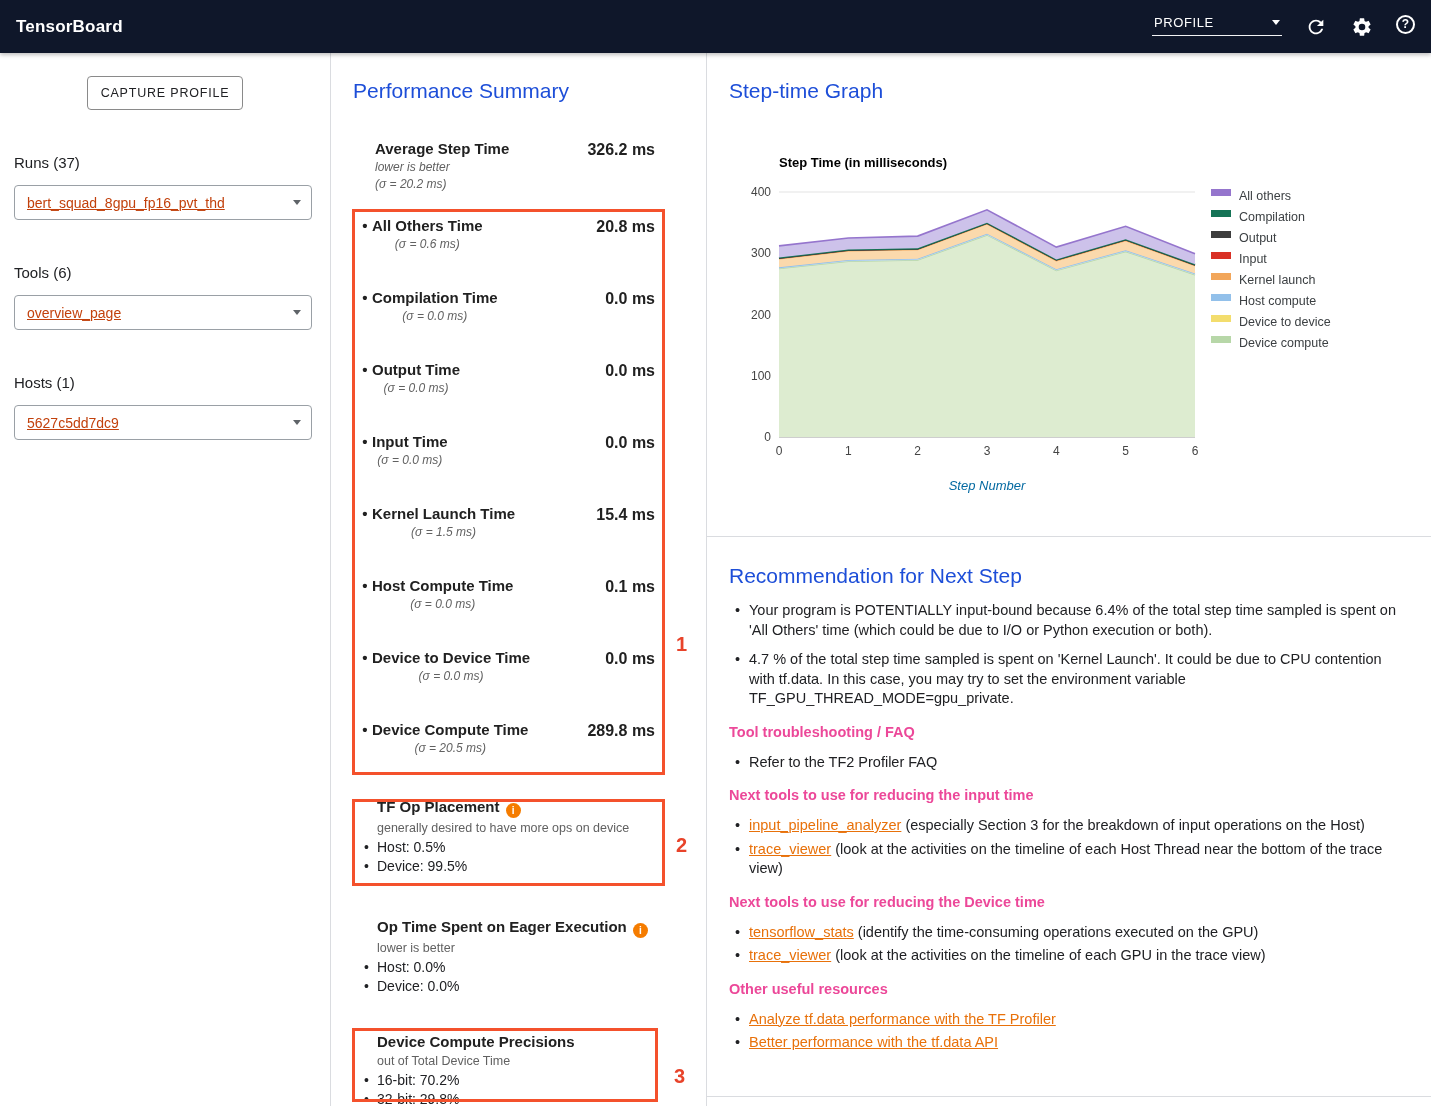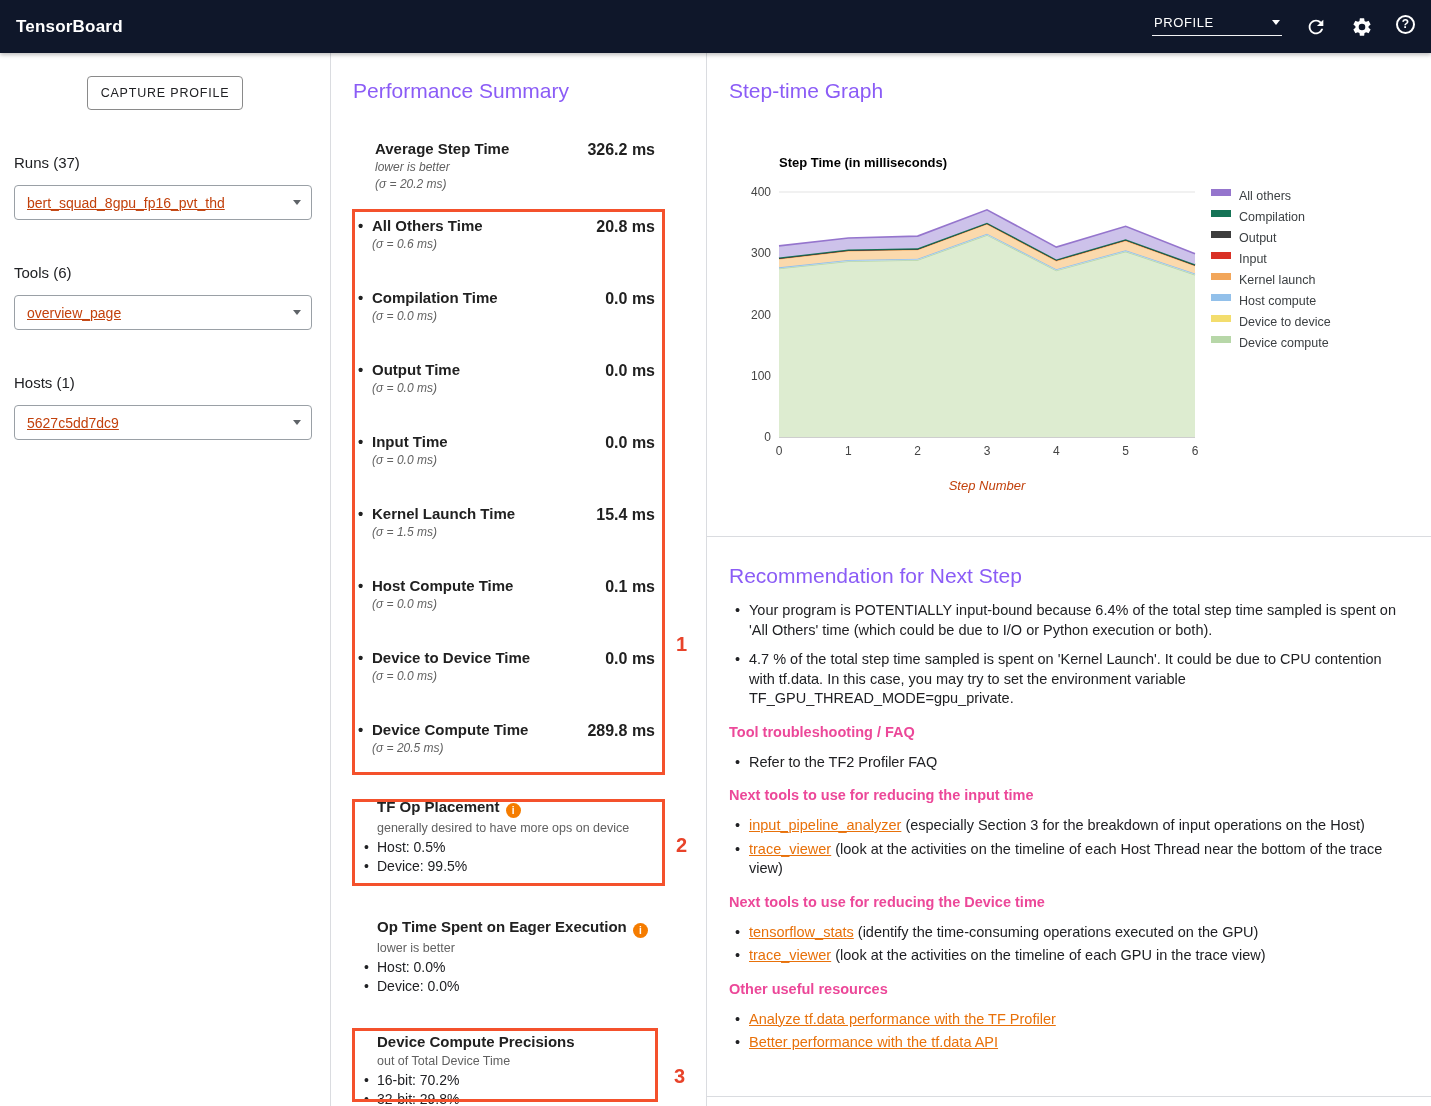--- a/index.html
+++ b/index.html
@@ -30,30 +30,30 @@
   .field-label { margin:44px 0 14px; font-size:15px; font-weight:500; color:#202124; }
   .select-box { width:298px; height:35px; border:1px solid #9aa0a6; border-radius:4px;
     display:flex; align-items:center; justify-content:space-between; padding:0 10px 0 12px; cursor:pointer; }
   .select-value { font-size:14px; color:#c2410c; white-space:nowrap; overflow:hidden;text-decoration:underline; }
   .caret-down-gray { width:0; height:0; border-left:4.5px solid transparent;
     border-right:4.5px solid transparent; border-top:5.5px solid #5f6368; }
 
   
   .summary-col { position:absolute; top:45px; left:330px; width:377px; bottom:0;
     border-left:1px solid #dadce0; border-right:1px solid #dadce0; padding-left:22px; overflow:hidden; }
-  .col-heading { font-size:21px; font-weight:500; color:#8b5cf6; }
+  .col-heading { font-size:21px; font-weight:500; color:#1d4ed8; }
   .summary-col .col-heading { margin-top:34px; }
 
   .avg-row { margin-top:36px; display:flex; justify-content:space-between; padding-left:22px; padding-right:51px; }
   .metric-name { font-size:15px; font-weight:bold; color:#212121; line-height:19px; }
   .metric-note { font-size:12px; font-style:italic; color:#616161; line-height:15px; margin-top:2px; margin-left:0; }
   .metric-value { font-size:16px; font-weight:bold; color:#212121; white-space:nowrap; padding-top:2px; }
 
   .metrics-list { margin-top:24px; }
-  .metric-row { display:flex; justify-content:space-between; padding-left:5px; padding-right:51px; margin-bottom:36px; }
+  .metric-row { display:flex; justify-content:space-between; padding-left:5px; padding-right:51px; margin-bottom:36px;text-align:center; }
   .metric-row .bullet { display:inline-block; width:14px; font-weight:bold; }
   .metric-row .metric-note { margin-left:14px; }
 
   .sub-block { padding-left:24px; }
   .sub-block-tf { margin-top:42px; }
   .sub-block-eager { margin-top:43px; }
   .sub-block-prec { margin-top:38px; }
   .sub-title { font-size:15px; font-weight:bold; color:#212121; }
   .info-icon { display:inline-flex; width:15px; height:15px; border-radius:50%; background:#f57c00;
     color:#fff; font-size:10px; font-weight:bold; align-items:center; justify-content:center;
@@ -78,21 +78,21 @@
   .graph-panel { position:relative; height:491px; }
   .graph-panel .col-heading { padding-top:34px; margin-left:22px; }
   .chart-title { position:absolute; left:72px; top:110px; font-size:13px; font-weight:bold; color:#000; }
   #step-chart { position:absolute; left:28px; top:139px; }
   #step-chart text { font-family:"Liberation Sans", sans-serif; font-size:12px; fill:#444; }
   .legend { position:absolute; left:504px; top:144px; }
   .legend-row { display:flex; align-items:flex-start; height:21px; }
   .legend-swatch { width:20px; height:7px; margin-right:8px; flex:none; }
   .legend-label { font-size:12.5px; color:#3c4043; white-space:nowrap; }
   .x-axis-label { position:absolute; left:72px; top:433px; width:416px; text-align:center;
-    font-size:13px; font-style:italic; color:#c2410c; }
+    font-size:13px; font-style:italic; color:#0369a1; }
 
   .recommend-panel { border-top:1px solid #dadce0; border-bottom:1px solid #dadce0; height:561px;
     padding:0 28px 0 22px; overflow:hidden; }
   .recommend-panel .col-heading { margin-top:27px; }
   .rec-list { list-style:none; margin-top:13px; }
   .rec-list li { position:relative; padding-left:20px; font-size:14.5px; line-height:19.5px;
     color:#202124; margin-bottom:4px; }
   .rec-list li::before { content:"•"; position:absolute; left:6px; }
   .rec-list-big li { margin-bottom:10px; }
   .rec-subhead { font-size:14.5px; font-weight:bold; color:#ec4899; margin-top:15px; margin-bottom:3px; }

